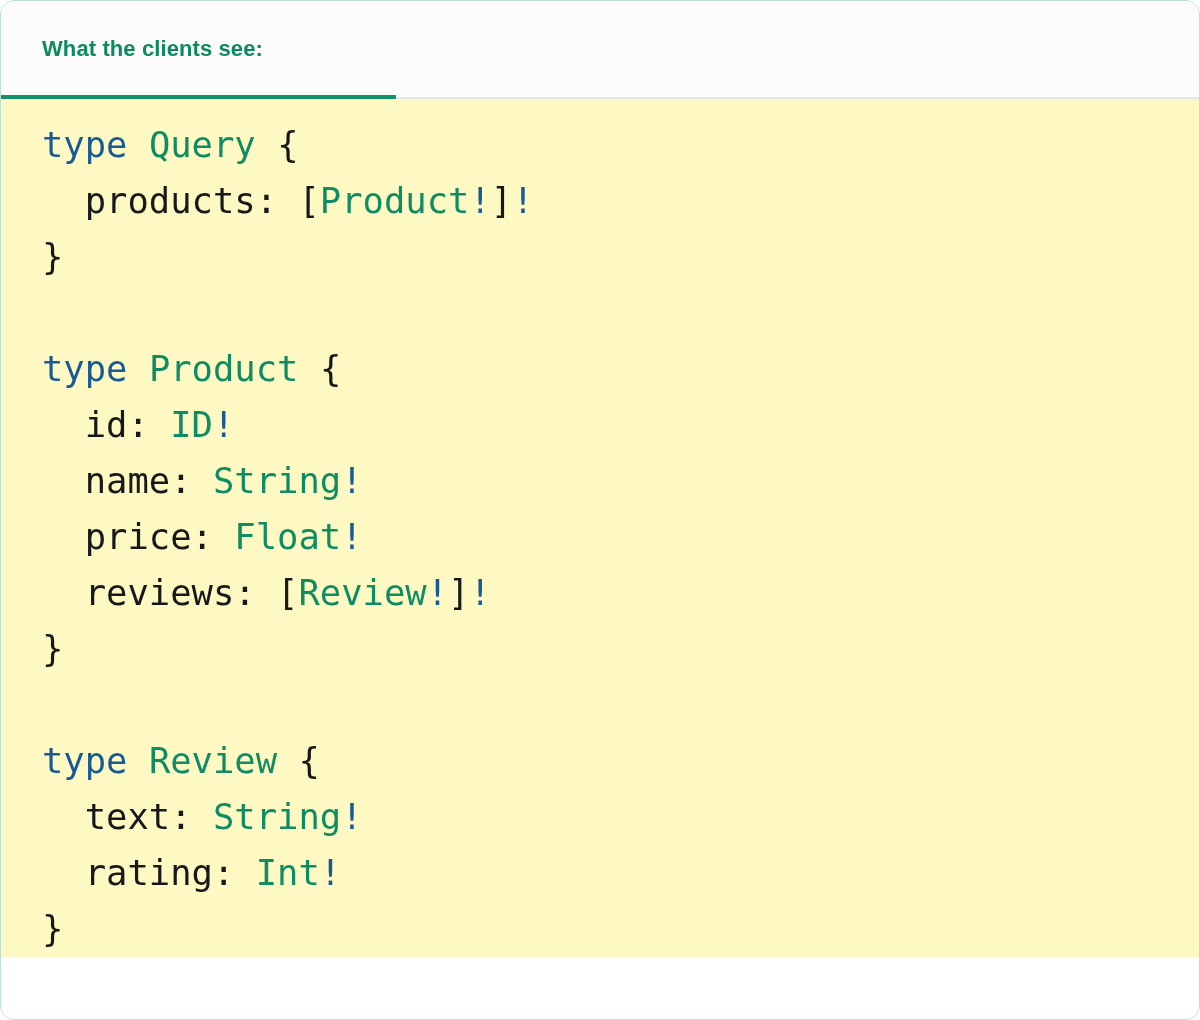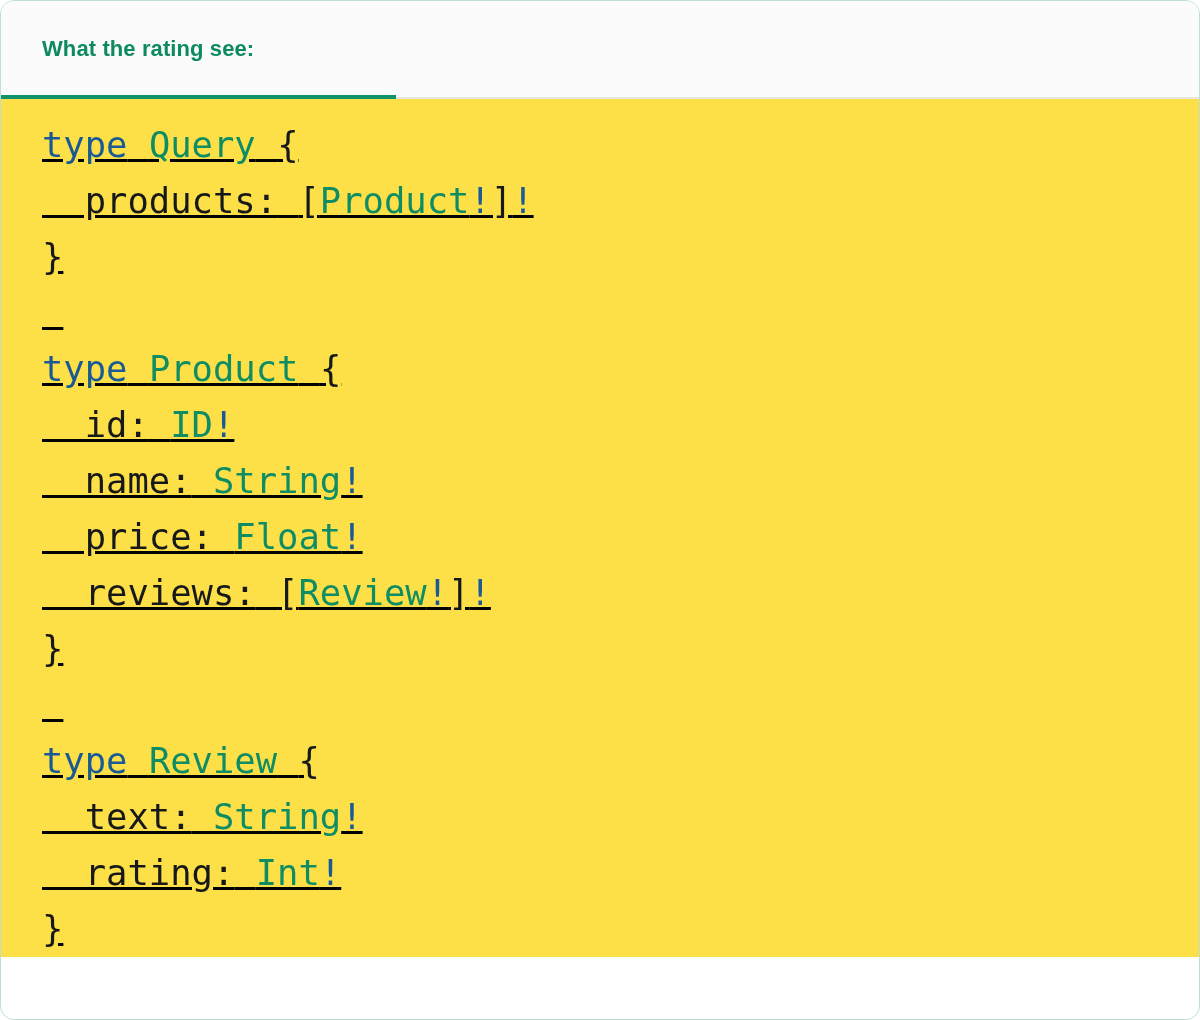--- a/index.html
+++ b/index.html
@@ -53,22 +53,21 @@
     bottom: -2px;
     width: 395px;
     height: 4px;
     background: #12926a;
   }
 
   
   .code-area {
     box-sizing: border-box;
     padding: 18px 0 0 41px;
-    background: #fde047;
-    text-decoration: underline;
+    background: #fef9c3;
   }
   .code-block {
     margin: 0;
     font-family: "DejaVu Sans Mono", monospace;
     font-size: 35.5px;
     line-height: 56px;
     color: #17181a;
     white-space: pre;
     tab-size: 2;
   }
@@ -86,21 +85,21 @@
   .tok-punct  { color: #17181a; }  
   .tok-field  { color: #17181a; }  
   .tok-bang   { color: #1a5a94; }  
 </style>
 </head>
 <body>
 
 <div class="panel">
 
   <div class="panel-header">
-    <span class="panel-title">What the rating see:</span>
+    <span class="panel-title">What the clients see:</span>
     <div class="tab-underline"></div>
   </div>
 
   <div class="code-area">
     <pre class="code-block" id="code-block"><div class="code-line"><span class="tok-kw">type</span><span class="tok-punct"> </span><span class="tok-type">Query</span><span class="tok-punct"> </span><span class="tok-punct">{</span></div><div class="code-line"><span class="tok-field">  products:</span><span class="tok-punct"> </span><span class="tok-punct">[</span><span class="tok-type">Product</span><span class="tok-bang">!</span><span class="tok-punct">]</span><span class="tok-bang">!</span></div><div class="code-line"><span class="tok-punct">}</span></div><div class="code-line blank">&nbsp;</div><div class="code-line"><span class="tok-kw">type</span><span class="tok-punct"> </span><span class="tok-type">Product</span><span class="tok-punct"> </span><span class="tok-punct">{</span></div><div class="code-line"><span class="tok-field">  id:</span><span class="tok-punct"> </span><span class="tok-type">ID</span><span class="tok-bang">!</span></div><div class="code-line"><span class="tok-field">  name:</span><span class="tok-punct"> </span><span class="tok-type">String</span><span class="tok-bang">!</span></div><div class="code-line"><span class="tok-field">  price:</span><span class="tok-punct"> </span><span class="tok-type">Float</span><span class="tok-bang">!</span></div><div class="code-line"><span class="tok-field">  reviews:</span><span class="tok-punct"> </span><span class="tok-punct">[</span><span class="tok-type">Review</span><span class="tok-bang">!</span><span class="tok-punct">]</span><span class="tok-bang">!</span></div><div class="code-line"><span class="tok-punct">}</span></div><div class="code-line blank">&nbsp;</div><div class="code-line"><span class="tok-kw">type</span><span class="tok-punct"> </span><span class="tok-type">Review</span><span class="tok-punct"> </span><span class="tok-punct">{</span></div><div class="code-line"><span class="tok-field">  text:</span><span class="tok-punct"> </span><span class="tok-type">String</span><span class="tok-bang">!</span></div><div class="code-line"><span class="tok-field">  rating:</span><span class="tok-punct"> </span><span class="tok-type">Int</span><span class="tok-bang">!</span></div><div class="code-line"><span class="tok-punct">}</span></div></pre>
   </div>
 
 </div>
 
 </body></html>

